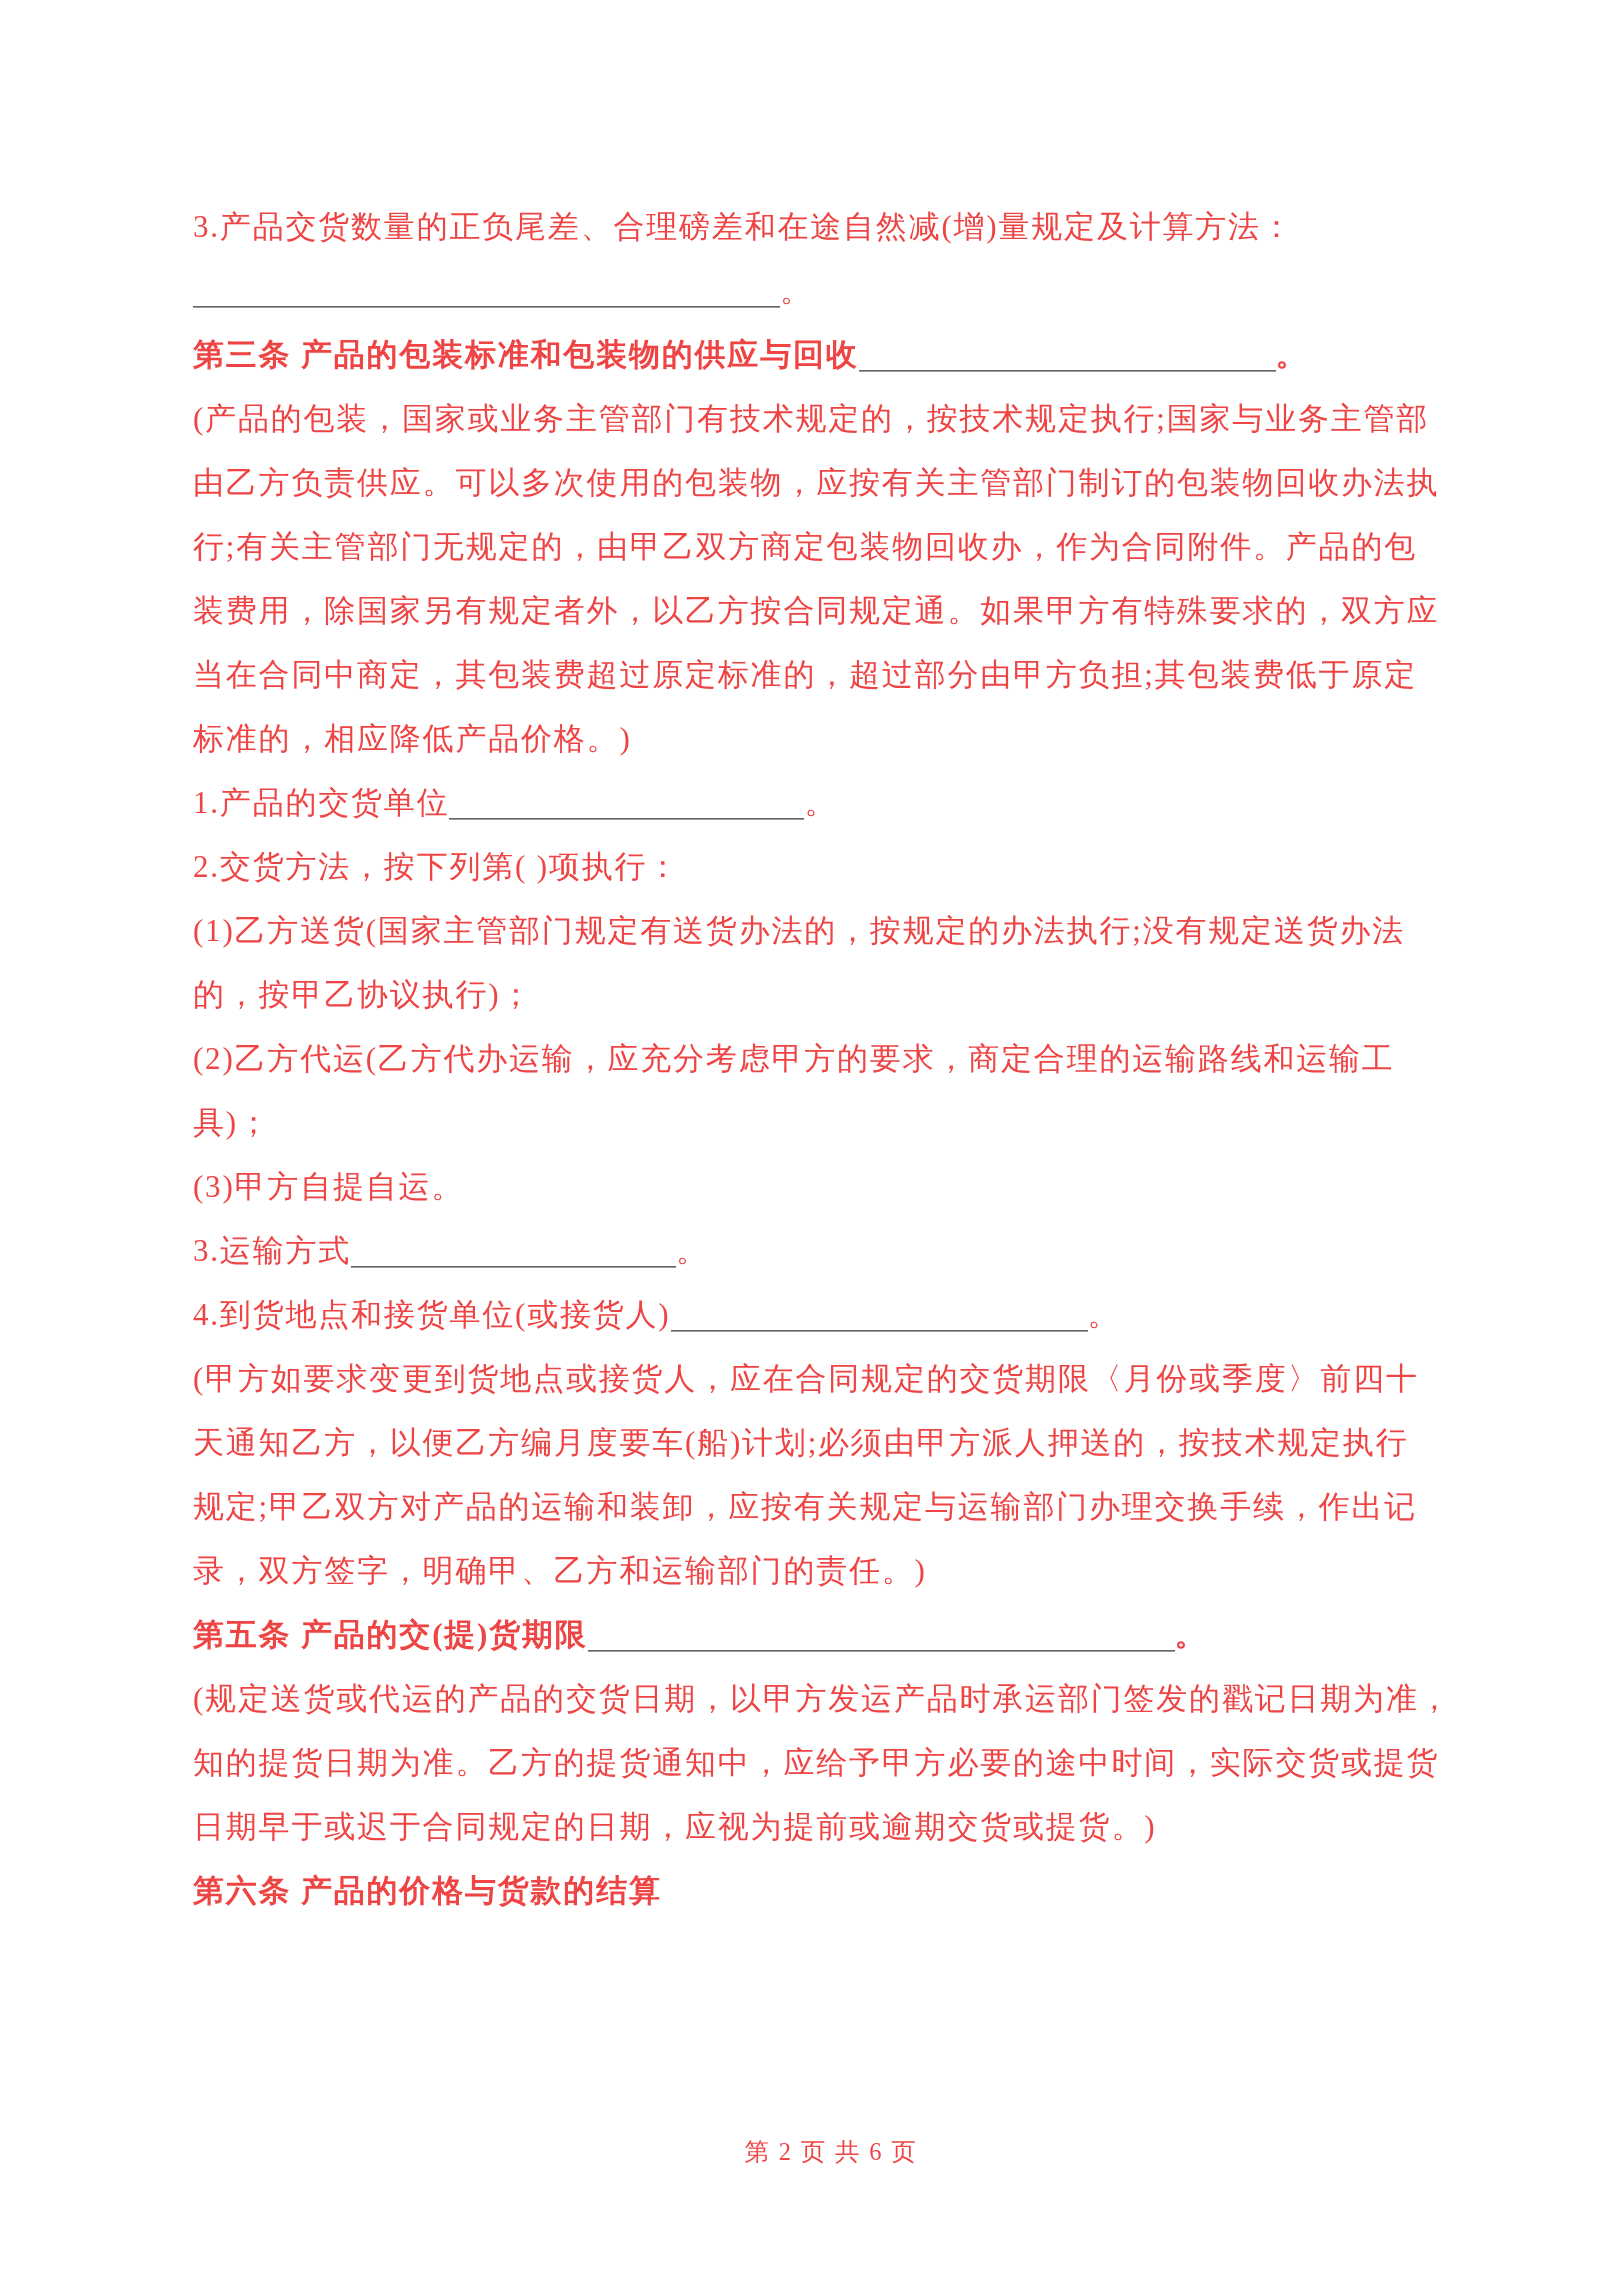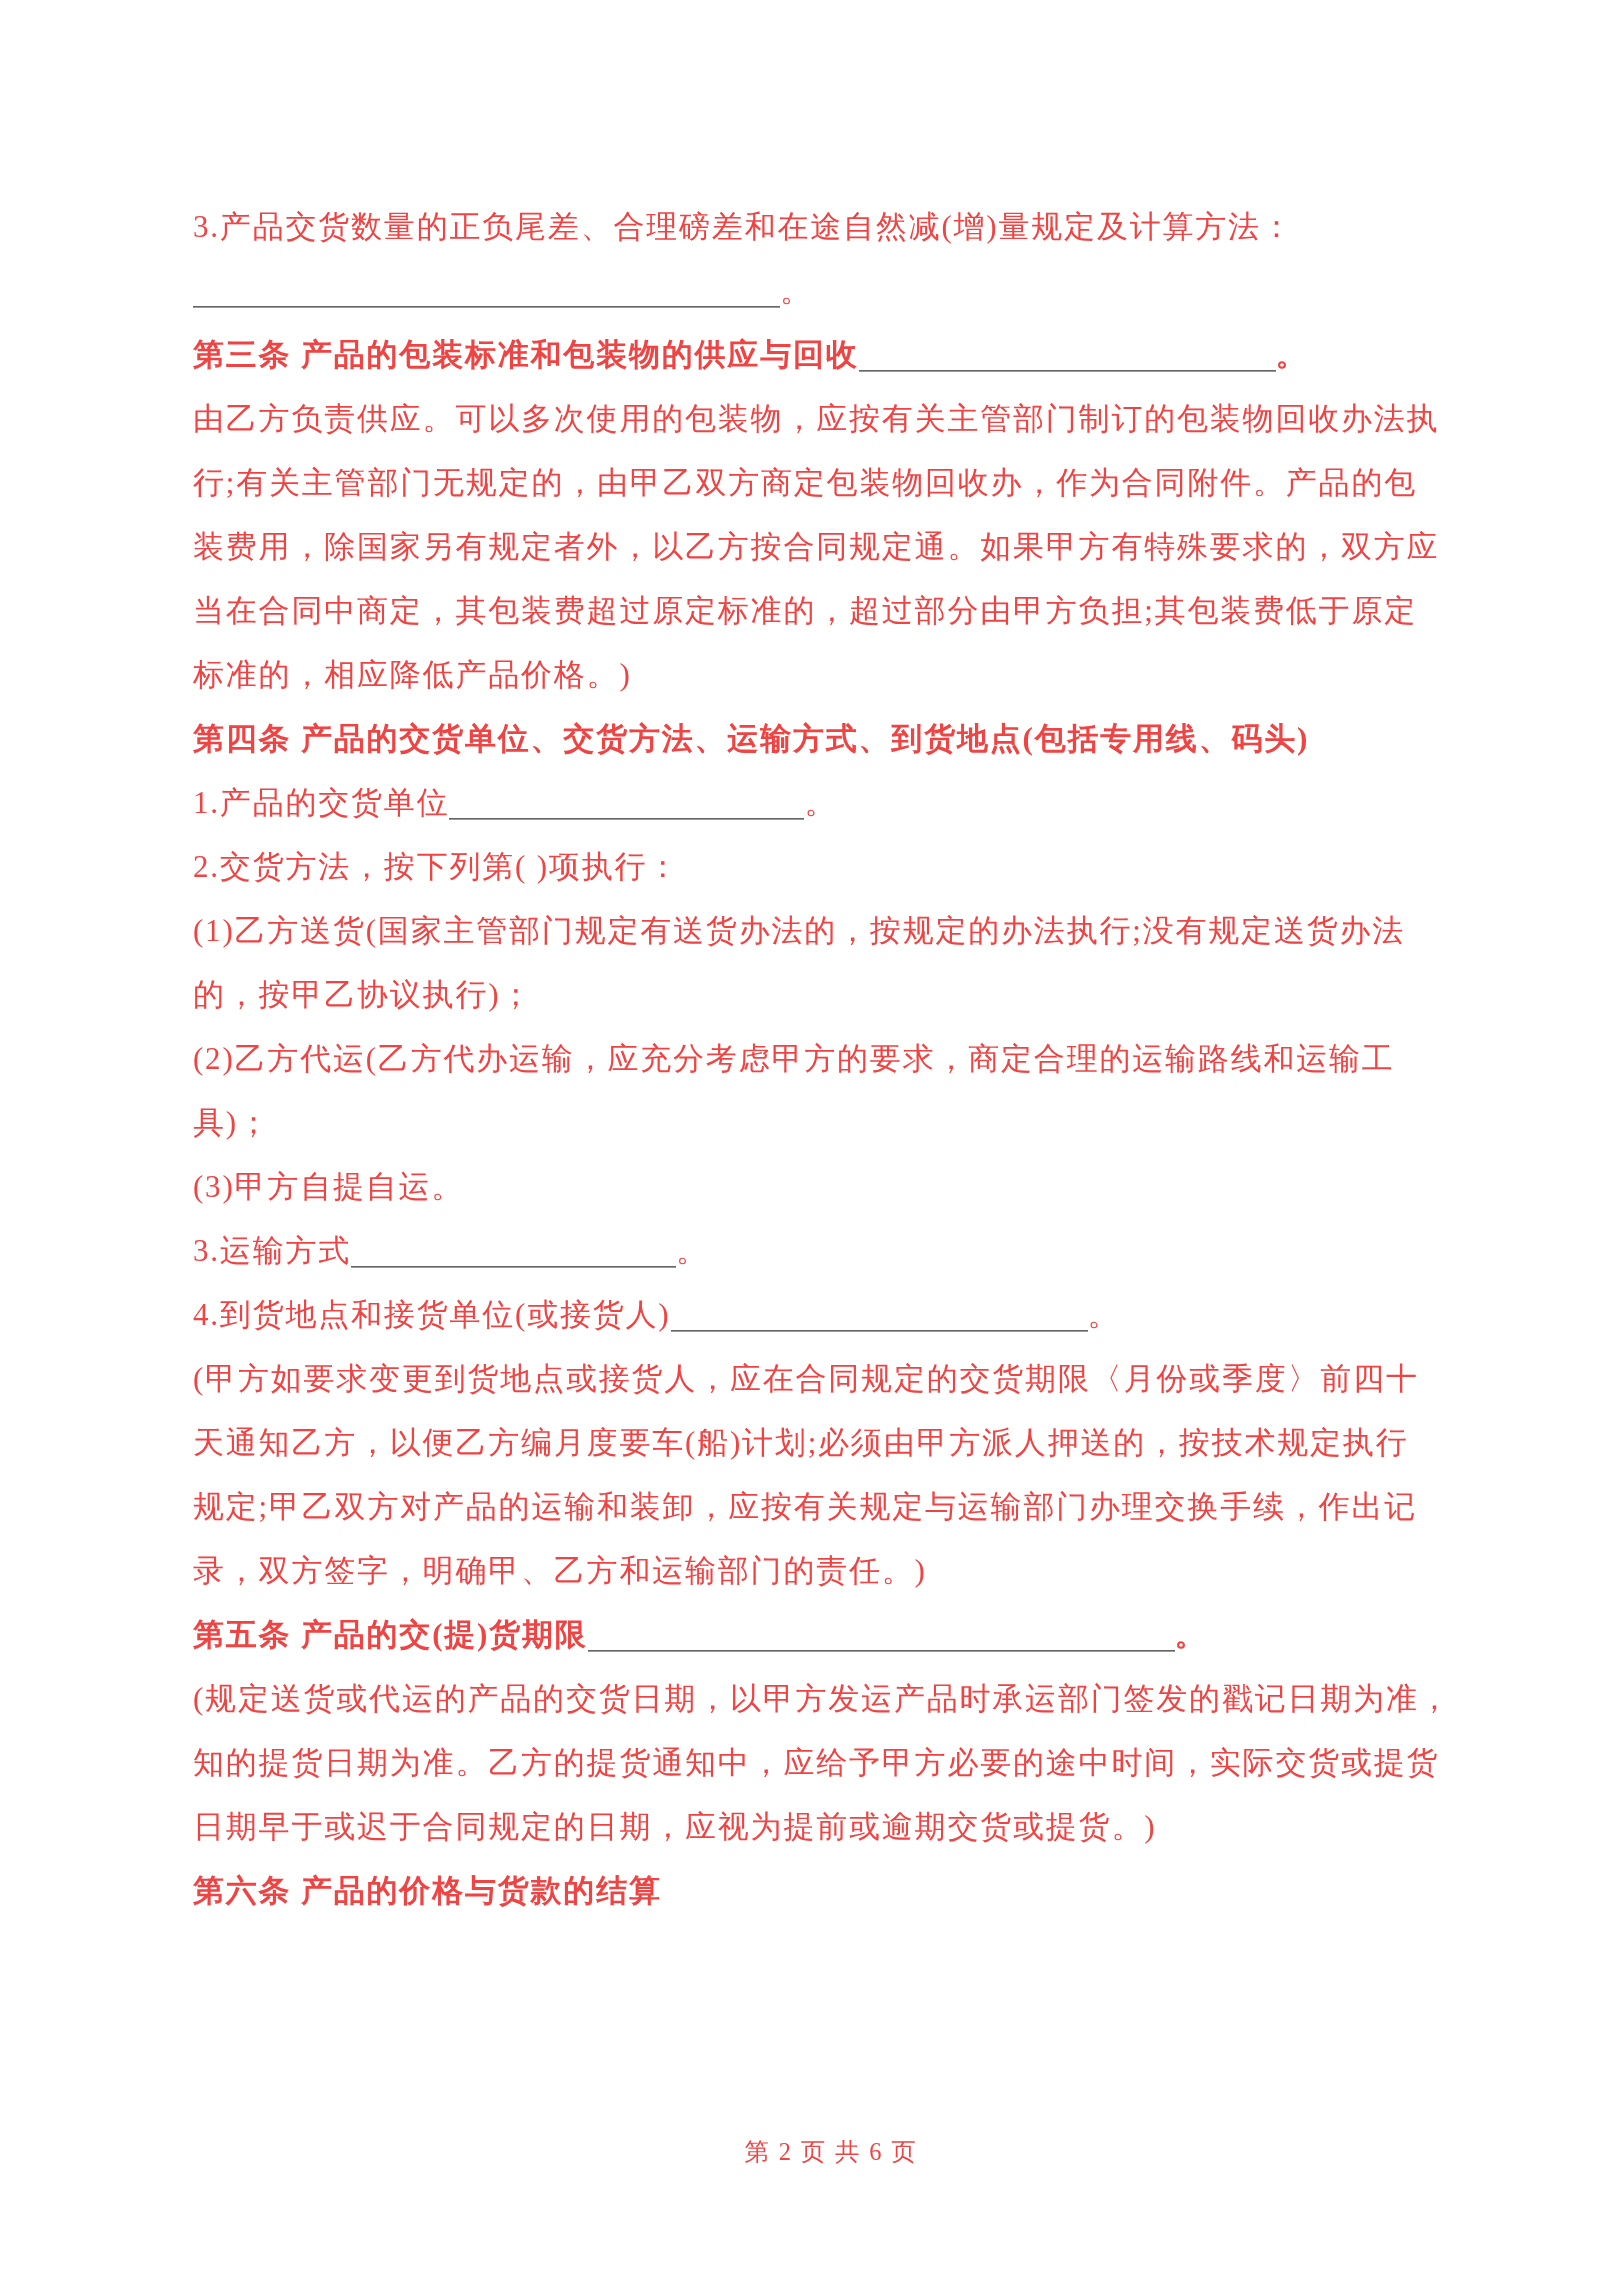--- a/index.html
+++ b/index.html
@@ -50,26 +50,26 @@
   }
 </style>
 </head>
 <body>
 
 <div class="page">
   <div class="content" id="contract-body">
       <div class="line">3.产品交货数量的正负尾差、合理磅差和在途自然减(增)量规定及计算方法：</div>
       <div class="line"><span class="blank" style="width: 587px;"></span>。</div>
       <div class="line heading">第三条 产品的包装标准和包装物的供应与回收<span class="blank" style="width: 417px;"></span>。</div>
+      <div class="line">(产品的包装，国家或业务主管部门有技术规定的，按技术规定执行;国家与业务主管部</div>
       <div class="line">由乙方负责供应。可以多次使用的包装物，应按有关主管部门制订的包装物回收办法执</div>
       <div class="line">行;有关主管部门无规定的，由甲乙双方商定包装物回收办，作为合同附件。产品的包</div>
       <div class="line">装费用，除国家另有规定者外，以乙方按合同规定通。如果甲方有特殊要求的，双方应</div>
       <div class="line">当在合同中商定，其包装费超过原定标准的，超过部分由甲方负担;其包装费低于原定</div>
       <div class="line">标准的，相应降低产品价格。)</div>
-      <div class="line heading">第四条 产品的交货单位、交货方法、运输方式、到货地点(包括专用线、码头)</div>
       <div class="line">1.产品的交货单位<span class="blank" style="width: 355px;"></span>。</div>
       <div class="line">2.交货方法，按下列第( )项执行：</div>
       <div class="line">(1)乙方送货(国家主管部门规定有送货办法的，按规定的办法执行;没有规定送货办法</div>
       <div class="line">的，按甲乙协议执行)；</div>
       <div class="line">(2)乙方代运(乙方代办运输，应充分考虑甲方的要求，商定合理的运输路线和运输工</div>
       <div class="line">具)；</div>
       <div class="line">(3)甲方自提自运。</div>
       <div class="line">3.运输方式<span class="blank" style="width: 325px;"></span>。</div>
       <div class="line">4.到货地点和接货单位(或接货人)<span class="blank" style="width: 417px;"></span>。</div>
       <div class="line">(甲方如要求变更到货地点或接货人，应在合同规定的交货期限〈月份或季度〉前四十</div>

